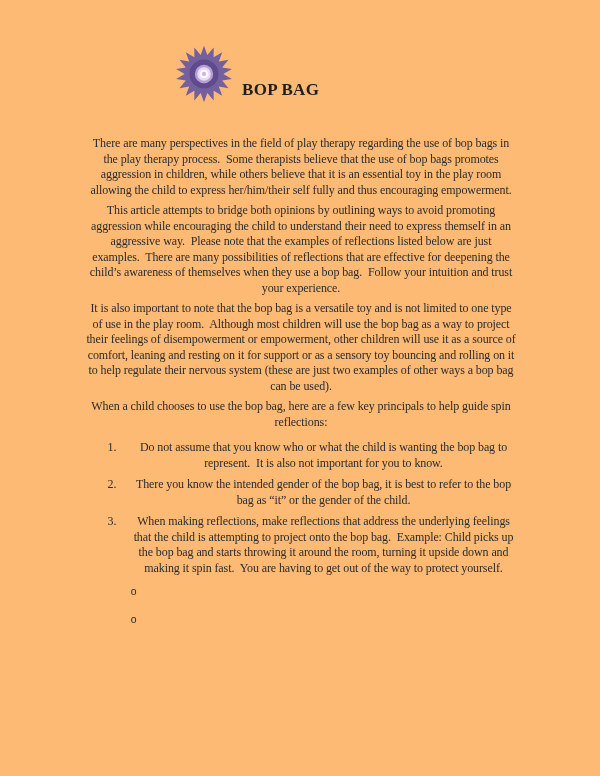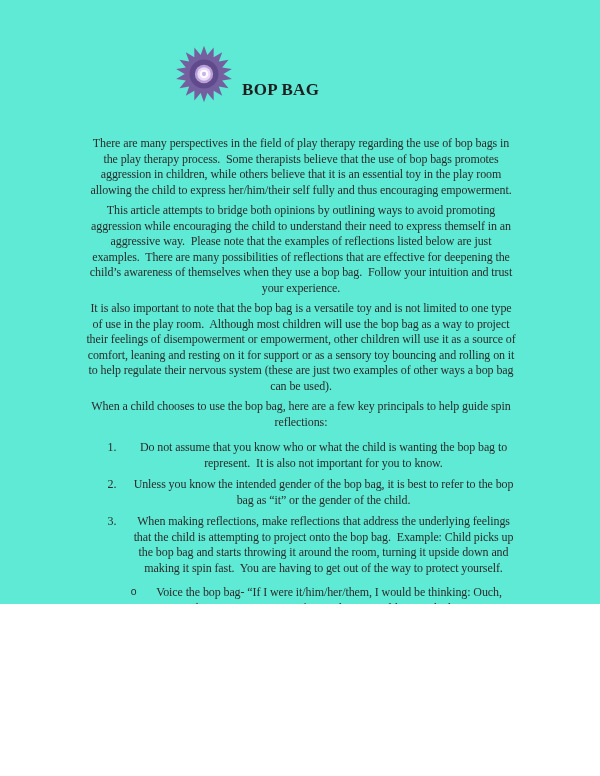--- a/index.html
+++ b/index.html
@@ -1,20 +1,20 @@
 <!DOCTYPE html>
 <html><head>
 <meta charset="utf-8">
 <style>
   html, body { margin: 0; padding: 0; background: #ffffff; }
   .page {
     position: relative;
     width: 600px;
-    height: 604px;
-    background: #5eead4;
+    height: 776px;
+    background: #fdba74;
     font-family: "Liberation Serif", "DejaVu Serif", serif;
     color: #2b2b2b;
     overflow: hidden;
   }
   .logo {
     position: absolute;
     left: 175px;
     top: 45px;
     width: 58px;
     height: 58px;
@@ -90,31 +90,30 @@
     <p>It is also important to note that the bop bag is a versatile toy and is not limited to one type of use in the play room.&nbsp; Although most children will use the bop bag as a way to project their feelings of disempowerment or empowerment, other children will use it as a source of comfort, leaning and resting on it for support or as a sensory toy bouncing and rolling on it to help regulate their nervous system (these are just two examples of other ways a bop bag can be used).</p>
     <p class="lead-in">When a child chooses to use the bop bag, here are a few key principals to help guide spin reflections:</p>
 
     <div class="oitem">
       <span class="num">1.</span>
       <span class="txt">Do not assume that you know who or what the child is wanting the bop bag to represent.&nbsp; It is also not important for you to know.</span>
     </div>
 
     <div class="oitem">
       <span class="num">2.</span>
-      <span class="txt">Unless you know the intended gender of the bop bag, it is best to refer to the bop bag as “it” or the gender of the child.</span>
+      <span class="txt">There you know the intended gender of the bop bag, it is best to refer to the bop bag as “it” or the gender of the child.</span>
     </div>
 
     <div class="oitem last-numbered">
       <span class="num">3.</span>
       <span class="txt">When making reflections, make reflections that address the underlying feelings that the child is attempting to project onto the bop bag.&nbsp; Example: Child picks up the bop bag and starts throwing it around the room, turning it upside down and making it spin fast.&nbsp; You are having to get out of the way to protect yourself.</span>
     </div>
 
     <div class="bitem">
       <span class="marker">o</span>
-      <span class="txt">Voice the bop bag- “If I were it/him/her/them, I would be thinking: Ouch, ouch.&nbsp; I am spinning out of control.&nbsp; My world is upside down.”</span>
     </div>
 
     <div class="bitem">
       <span class="marker">o</span>
     </div>
 
   </div>
 </div>
 
 </body></html>

